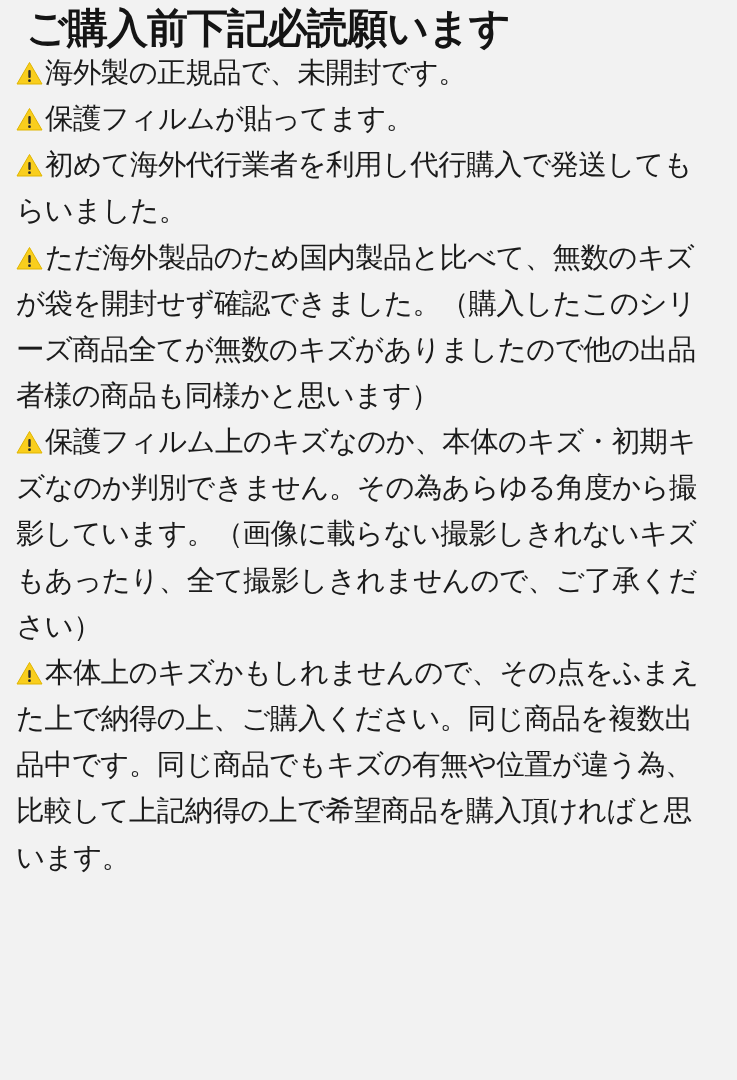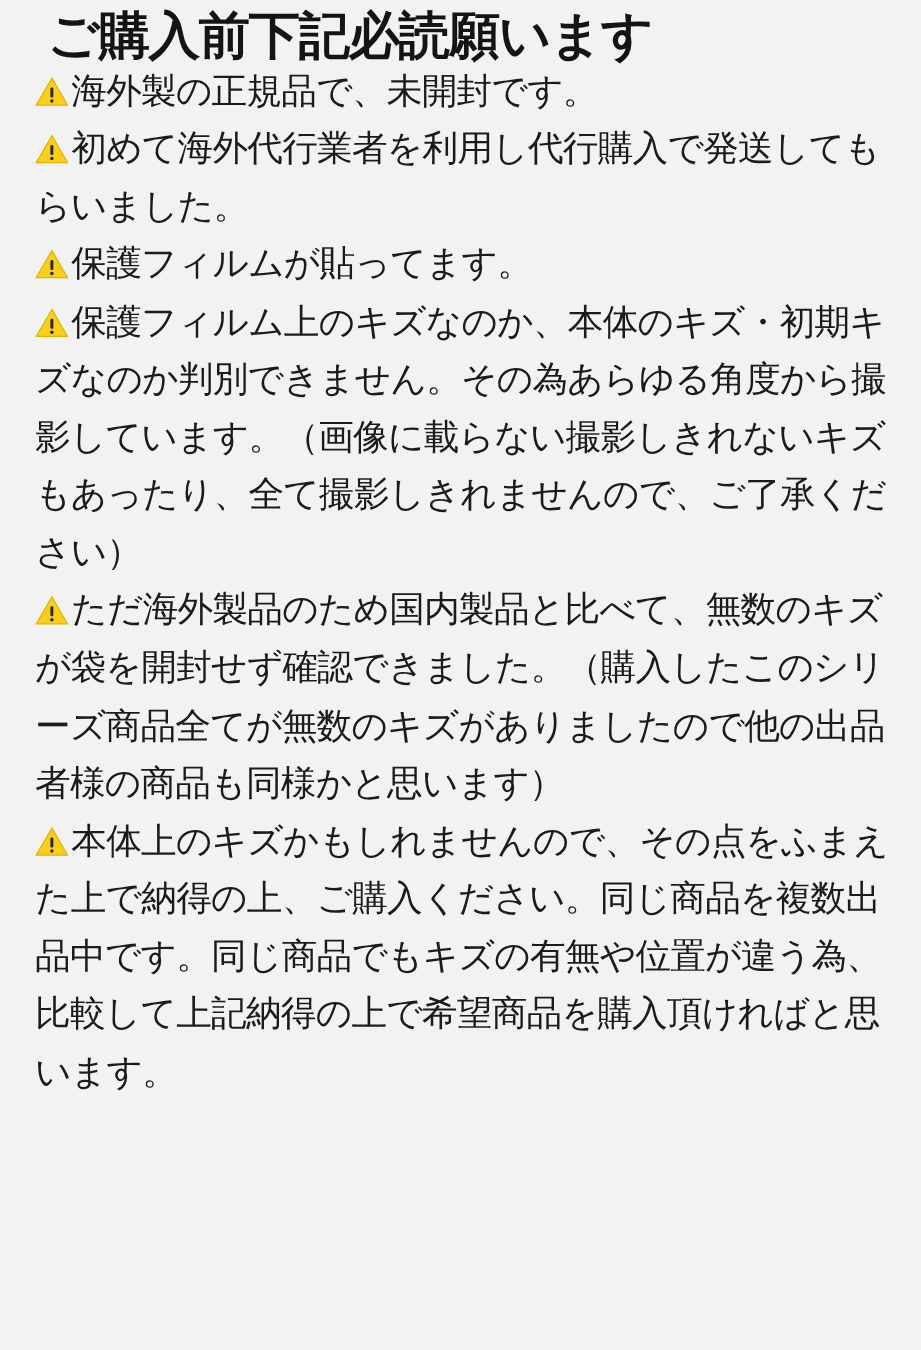--- a/index.html
+++ b/index.html
@@ -11,21 +11,21 @@
     width: 737px;
     height: 1080px;
     overflow: hidden;
     font-family: "DejaVu Sans", "Liberation Sans", sans-serif;
     color: #1b1b1b;
   }
   .page {
     width: 737px;
     height: 1080px;
     box-sizing: border-box;
-    padding: 4px 18px 0 24px;
+    padding: 4px 18px 0 12px;
     background: #f2f2f2;
     position: relative;
   }
   .title {
     font-size: 41px;
     font-weight: 700;
     line-height: 1.12;
     letter-spacing: -1px;
     color: #141414;
     margin: 2px 0 0 14px;
@@ -84,57 +84,57 @@
       </span><span>海外製の正規品で、未開封です。</span>
     </p>
 
     <p class="para">
       <span class="warn">
         <svg width="27" height="25" viewBox="0 0 27 25" xmlns="http://www.w3.org/2000/svg">
           <path d="M13.5 1.5 L26 23 L1 23 Z" fill="#f9ce1d" stroke="#e0b500" stroke-width="1"></path>
           <rect x="12.3" y="9" width="2.4" height="8" rx="1.1" fill="#2b2b2b"></rect>
           <circle cx="13.5" cy="19.7" r="1.4" fill="#2b2b2b"></circle>
         </svg>
+      </span><span>保護フィルムが貼ってます。</span>
+    </p>
+
+    <p class="para">
+      <span class="warn">
+        <svg width="27" height="25" viewBox="0 0 27 25" xmlns="http://www.w3.org/2000/svg">
+          <path d="M13.5 1.5 L26 23 L1 23 Z" fill="#f9ce1d" stroke="#e0b500" stroke-width="1"></path>
+          <rect x="12.3" y="9" width="2.4" height="8" rx="1.1" fill="#2b2b2b"></rect>
+          <circle cx="13.5" cy="19.7" r="1.4" fill="#2b2b2b"></circle>
+        </svg>
       </span><span>初めて海外代行業者を利用し代行購入で発送してもらいました。</span>
     </p>
 
     <p class="para">
       <span class="warn">
         <svg width="27" height="25" viewBox="0 0 27 25" xmlns="http://www.w3.org/2000/svg">
           <path d="M13.5 1.5 L26 23 L1 23 Z" fill="#f9ce1d" stroke="#e0b500" stroke-width="1"></path>
           <rect x="12.3" y="9" width="2.4" height="8" rx="1.1" fill="#2b2b2b"></rect>
           <circle cx="13.5" cy="19.7" r="1.4" fill="#2b2b2b"></circle>
         </svg>
-      </span><span>保護フィルムが貼ってます。</span>
+      </span><span>ただ海外製品のため国内製品と比べて、無数のキズが袋を開封せず確認できました。（購入したこのシリーズ商品全てが無数のキズがありましたので他の出品者様の商品も同様かと思います）</span>
     </p>
 
     <p class="para">
       <span class="warn">
         <svg width="27" height="25" viewBox="0 0 27 25" xmlns="http://www.w3.org/2000/svg">
           <path d="M13.5 1.5 L26 23 L1 23 Z" fill="#f9ce1d" stroke="#e0b500" stroke-width="1"></path>
           <rect x="12.3" y="9" width="2.4" height="8" rx="1.1" fill="#2b2b2b"></rect>
           <circle cx="13.5" cy="19.7" r="1.4" fill="#2b2b2b"></circle>
         </svg>
       </span><span>保護フィルム上のキズなのか、本体のキズ・初期キズなのか判別できません。その為あらゆる角度から撮影しています。（画像に載らない撮影しきれないキズもあったり、全て撮影しきれませんので、ご了承ください）</span>
     </p>
 
     <p class="para">
       <span class="warn">
         <svg width="27" height="25" viewBox="0 0 27 25" xmlns="http://www.w3.org/2000/svg">
           <path d="M13.5 1.5 L26 23 L1 23 Z" fill="#f9ce1d" stroke="#e0b500" stroke-width="1"></path>
           <rect x="12.3" y="9" width="2.4" height="8" rx="1.1" fill="#2b2b2b"></rect>
           <circle cx="13.5" cy="19.7" r="1.4" fill="#2b2b2b"></circle>
         </svg>
-      </span><span>ただ海外製品のため国内製品と比べて、無数のキズが袋を開封せず確認できました。（購入したこのシリーズ商品全てが無数のキズがありましたので他の出品者様の商品も同様かと思います）</span>
-    </p>
-
-    <p class="para">
-      <span class="warn">
-        <svg width="27" height="25" viewBox="0 0 27 25" xmlns="http://www.w3.org/2000/svg">
-          <path d="M13.5 1.5 L26 23 L1 23 Z" fill="#f9ce1d" stroke="#e0b500" stroke-width="1"></path>
-          <rect x="12.3" y="9" width="2.4" height="8" rx="1.1" fill="#2b2b2b"></rect>
-          <circle cx="13.5" cy="19.7" r="1.4" fill="#2b2b2b"></circle>
-        </svg>
       </span><span>本体上のキズかもしれませんので、その点をふまえた上で納得の上、ご購入ください。同じ商品を複数出品中です。同じ商品でもキズの有無や位置が違う為、比較して上記納得の上で希望商品を購入頂ければと思います。</span>
     </p>
 
   </div>
 </div>
 
 </body></html>

